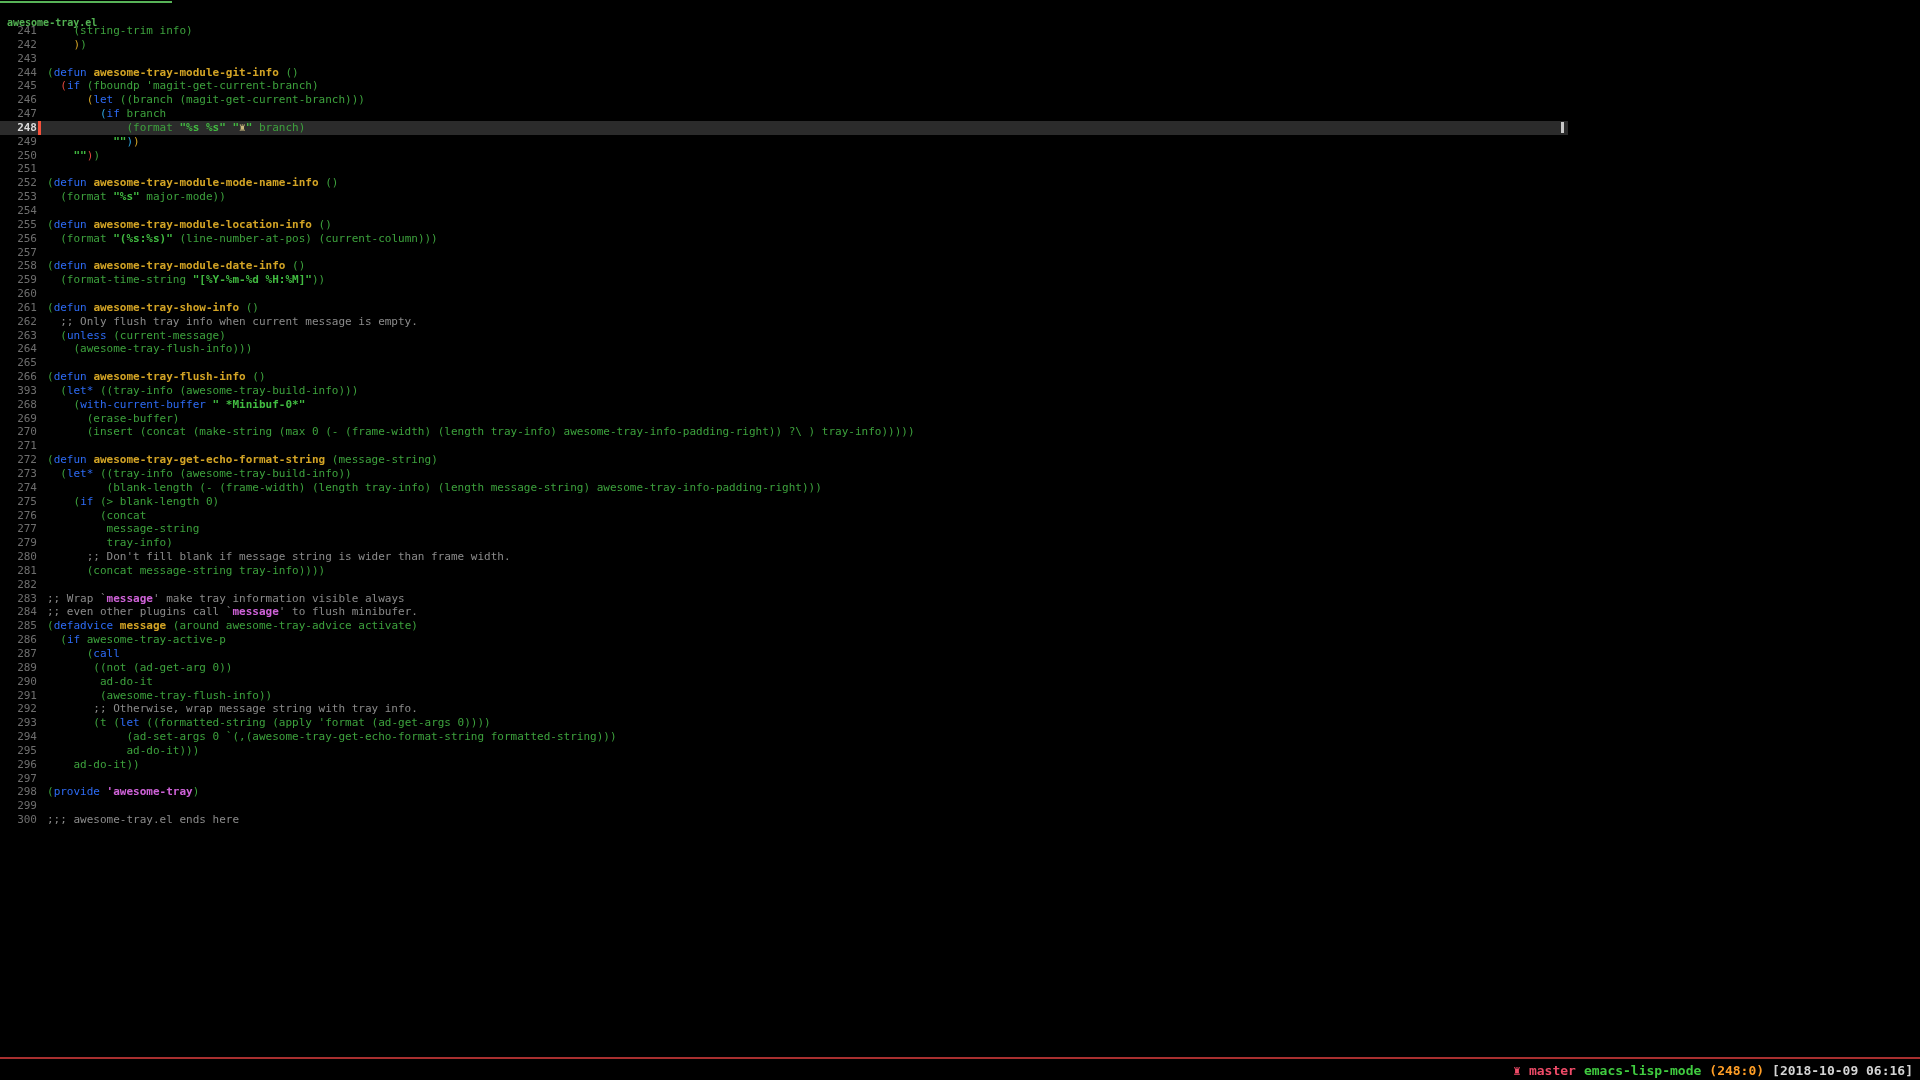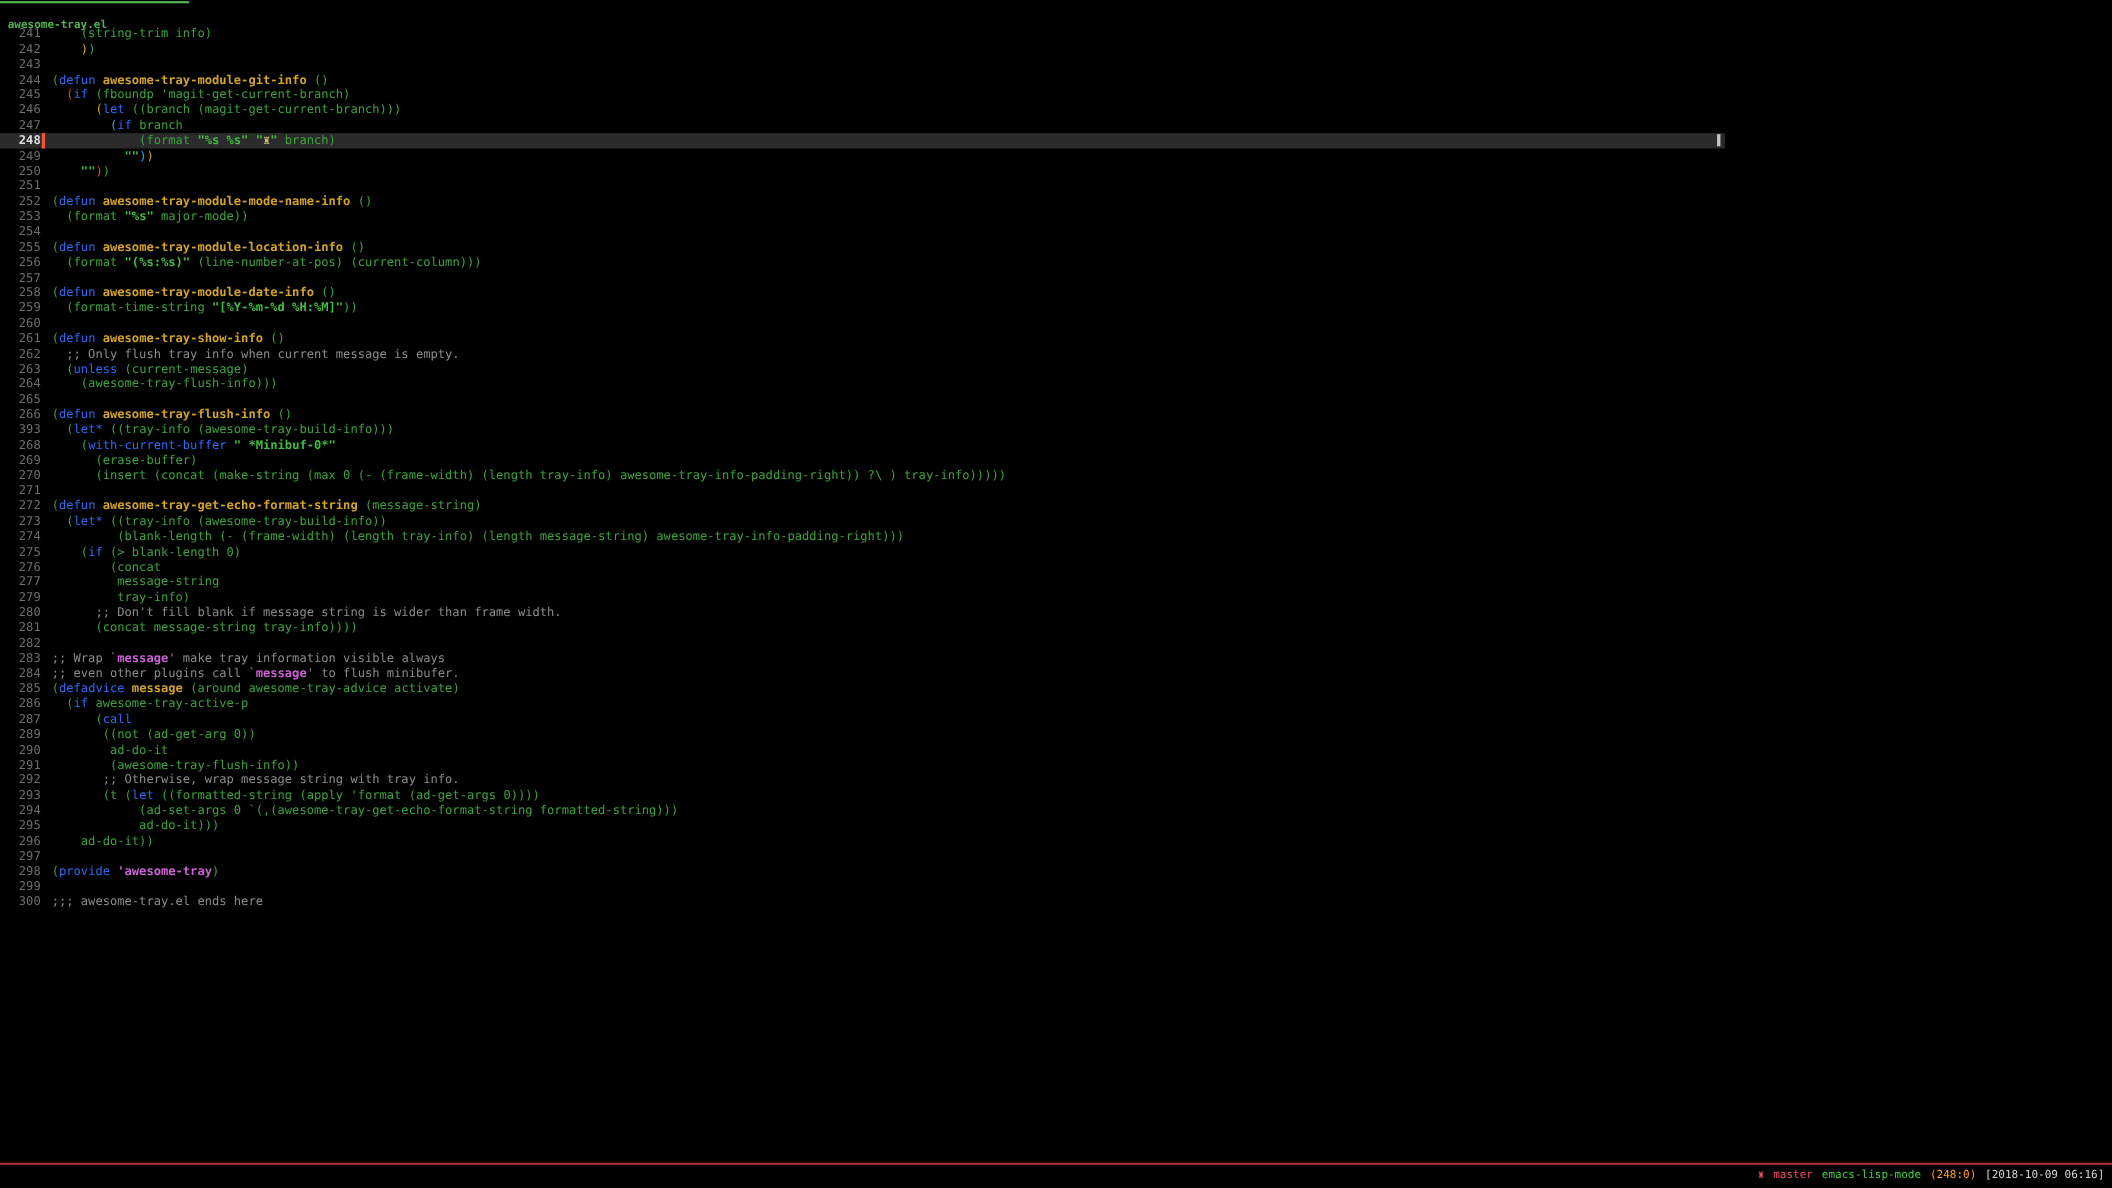--- a/index.html
+++ b/index.html
@@ -40,21 +40,21 @@
   .s-magenta{color:var(--magenta);font-weight:bold;}
   .s-tan{color:var(--tan);}
   .s-p1{color:var(--p1);}
   .s-p2{color:var(--p2);}
   .s-p3{color:var(--p3);}
   .s-p4{color:var(--p4);}
   
   .separator{position:absolute;top:1057px;left:0;width:1920px;height:2px;background:var(--separator);}
   .tray{
     position:absolute;top:1063px;right:7px;
-    font-size:10px;font-weight:normal;white-space:pre;
+    font-size:13px;font-weight:bold;white-space:pre;
   }
   .tray .seg{margin-left:8px;}
   .t-git{color:var(--tray_git);}
   .t-mode{color:var(--tray_mode);}
   .t-loc{color:var(--tray_loc);}
   .t-date{color:var(--tray_date);}
 </style>
 </head>
 <body>
 

